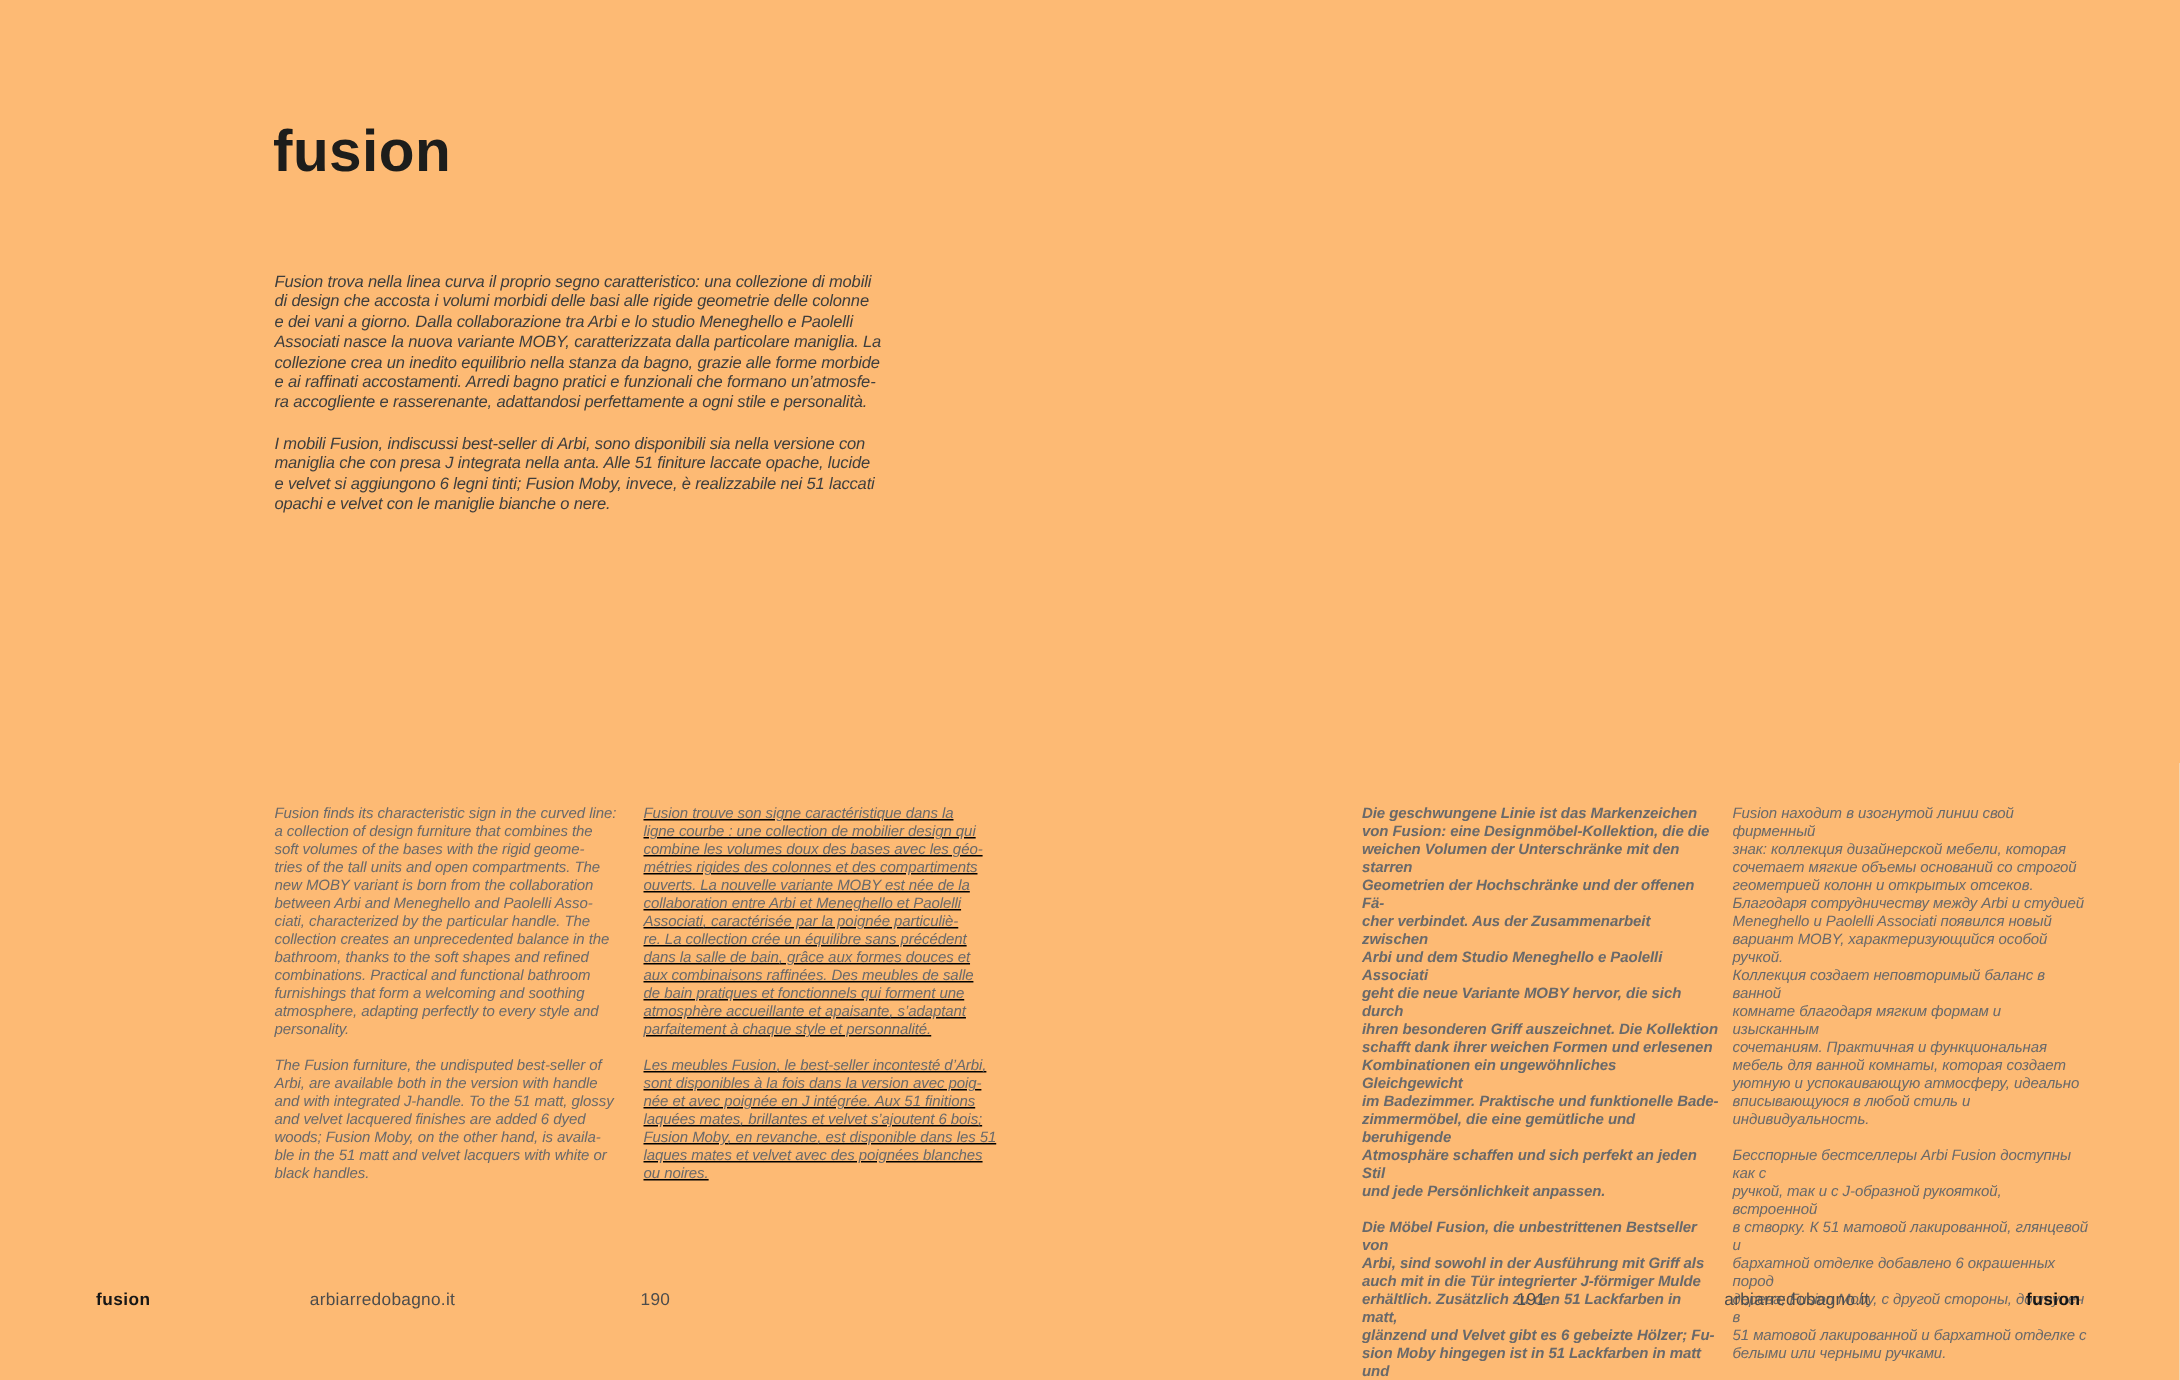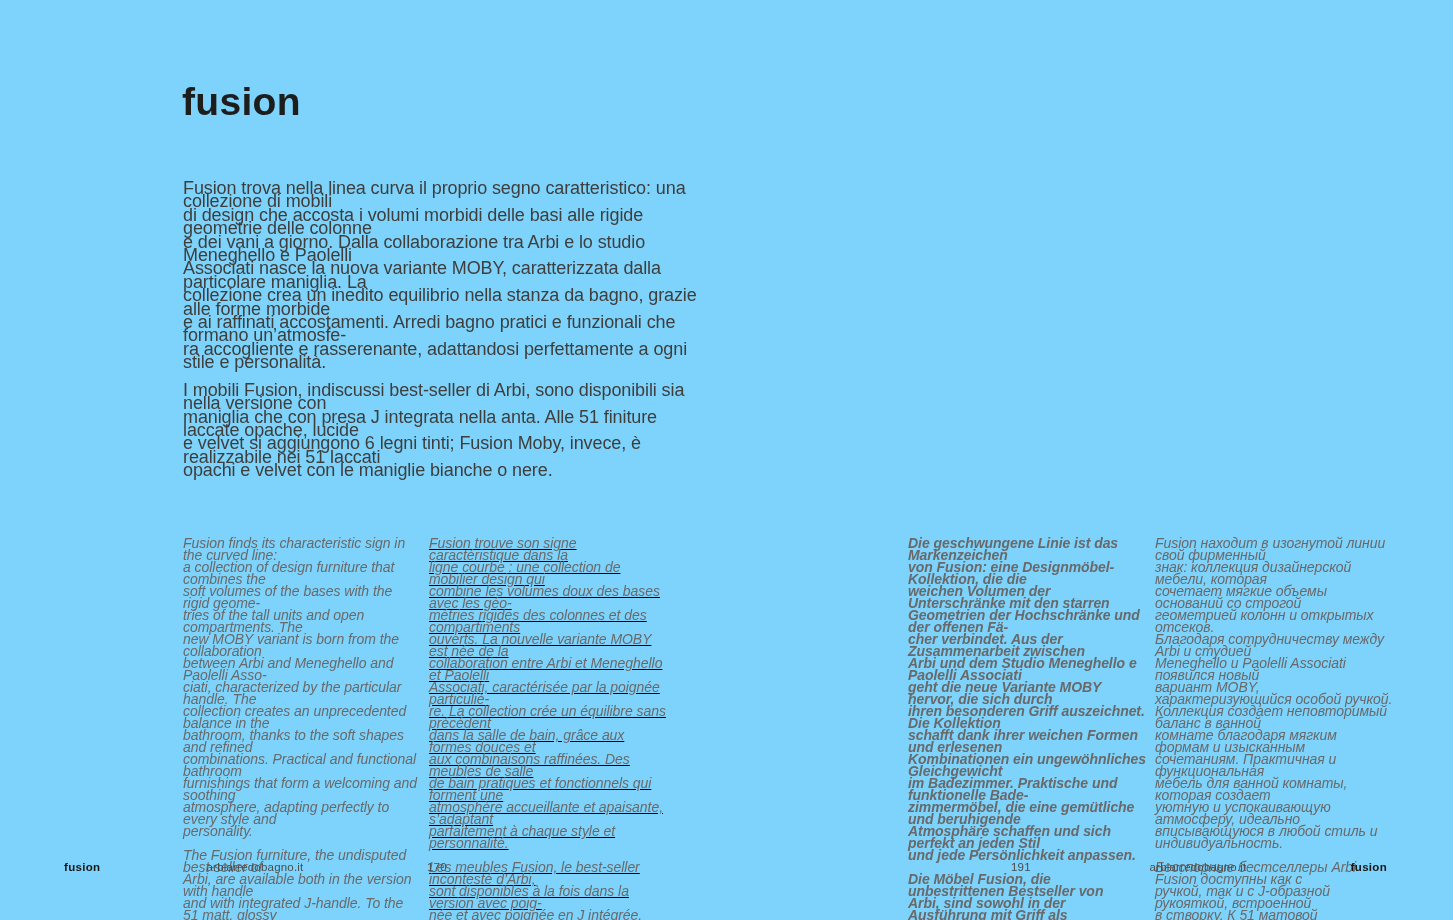--- a/index.html
+++ b/index.html
@@ -1,20 +1,20 @@
 <!DOCTYPE html>
 <html><head>
 <meta charset="utf-8">
 <style>
   html, body { margin: 0; padding: 0; background: #e8e8e8; }
   .spread {
     position: relative;
     width: 1453px;
     height: 920px;
-    background: #7dd3fc;
+    background: #fdba74;
     font-family: "Liberation Sans", sans-serif;
     overflow: hidden;
   }
   .page-title {
     position: absolute;
     left: 182px;
     top: 82px;
     margin: 0;
     font-size: 39px;
     line-height: 39px;
@@ -23,34 +23,35 @@
     color: #1d1d1b;
   }
   .intro-block {
     position: absolute;
     left: 183px;
     top: 182px;
     width: 524px;
   }
   .intro-block p {
     margin: 0 0 14px 0;
-    font-size: 18px;
+    font-size: 11px;
     line-height: 13.4px;
     letter-spacing: -0.1px;
     color: #3e3e3d;
     white-space: pre-line;
+    font-style: italic;
   }
   .trans-col {
     position: absolute;
     top: 537px;
     width: 238px;
   }
   .trans-col p {
     margin: 0 0 12px 0;
-    font-size: 14px;
+    font-size: 10px;
     line-height: 12px;
     font-style: italic;
     letter-spacing: -0.05px;
     color: #69696a;
     white-space: pre-line;
   }
   .col-en { left: 183px; }
   .col-fr { left: 429px; text-decoration: underline; }
   .col-de { left: 908px; font-weight: bold; }
   .col-ru { left: 1155px; }
@@ -184,19 +185,19 @@
 ручкой, так и с J-образной рукояткой, встроенной
 в створку. К 51 матовой лакированной, глянцевой и
 бархатной отделке добавлено 6 окрашенных пород
 дерева; Fusion Moby, с другой стороны, доступен в
 51 матовой лакированной и бархатной отделке с
 белыми или черными ручками.</p>
   </div>
 
   <div class="footer-item footer-collection fl-collection">fusion</div>
   <div class="footer-item fl-site">arbiarredobagno.it</div>
-  <div class="footer-item fl-page">170</div>
+  <div class="footer-item fl-page">190</div>
 
   <div class="footer-item fr-page">191</div>
   <div class="footer-item fr-site">arbiarredobagno.it</div>
   <div class="footer-item footer-collection fr-collection">fusion</div>
 
 </div>
 
 </body></html>

